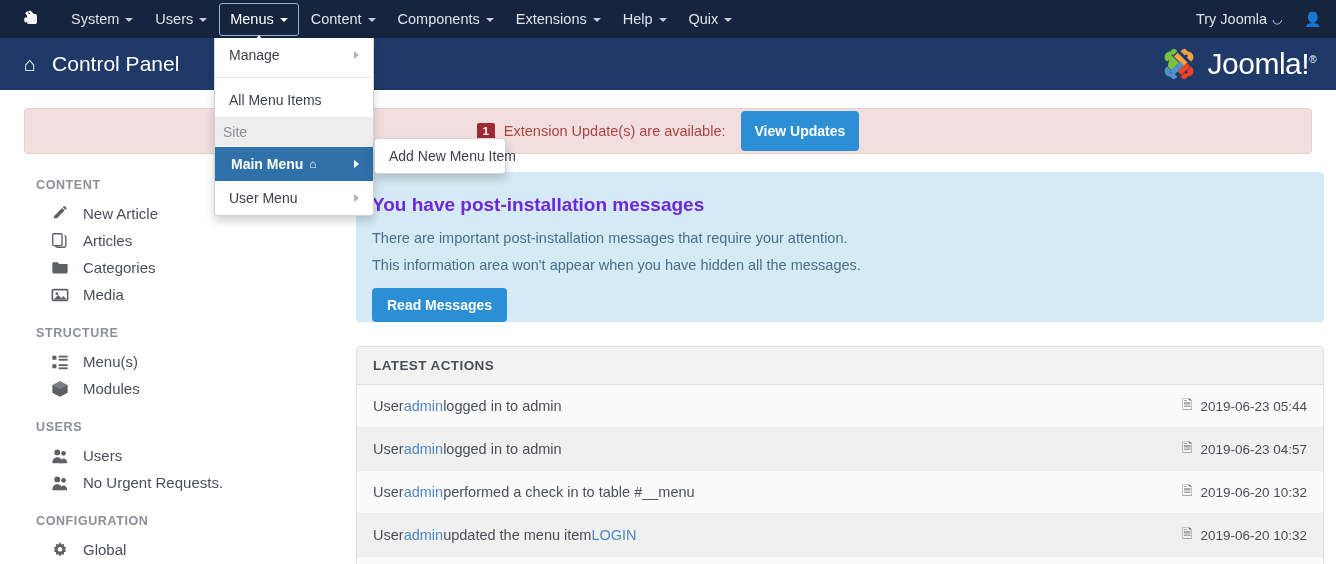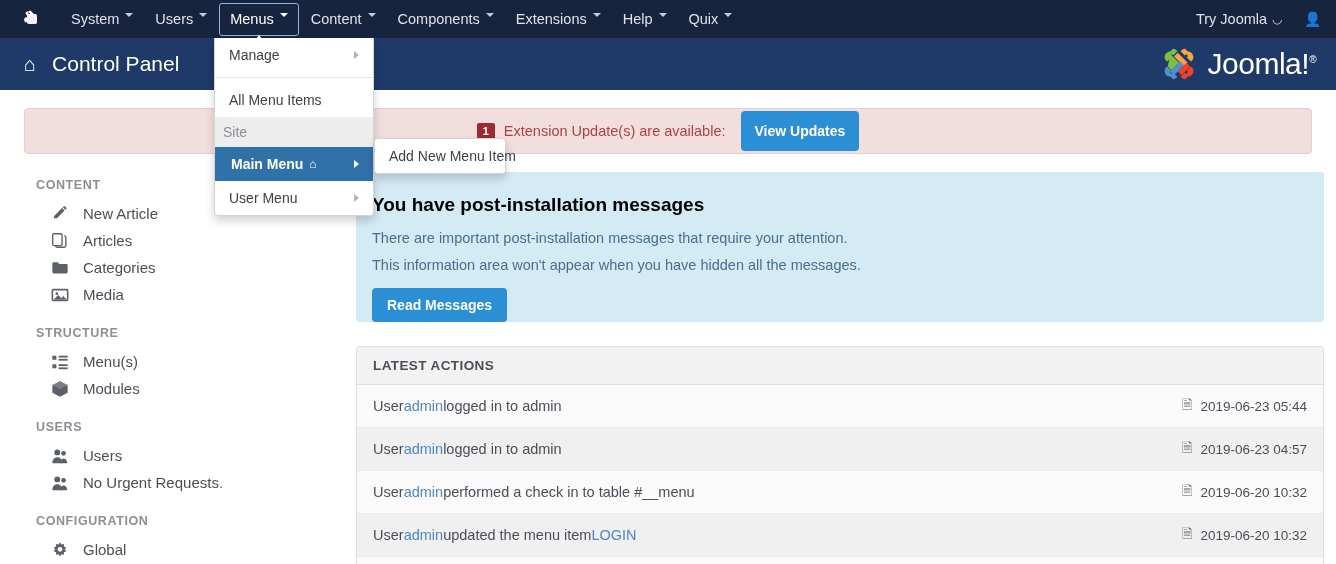--- a/index.html
+++ b/index.html
@@ -15,21 +15,21 @@
     background: #16243d; display: flex; align-items: center;
   }
   #joomla-mini {
     width: 20px; height: 20px; margin-left: 22px; margin-right: 18px;
     flex: 0 0 auto;
   }
   .topnav { display: flex; align-items: center; height: 38px; }
   .topnav-item {
     position: relative;
     color: #dfe3ea; font-size: 14.5px; padding: 8px 11px;
-    display: flex; align-items: flex-start; gap: 6px; cursor: pointer;
+    display: flex; align-items: center; gap: 6px; cursor: pointer;
     white-space: nowrap; line-height: 17px;
   }
   .topnav-item .caret {
     width: 0; height: 0; border-left: 4px solid transparent;
     border-right: 4px solid transparent; border-top: 4px solid #c5ccd8;
     margin-top: 2px;
   }
   .topnav-item.active {
     border: 1px solid #8ab4dd; border-radius: 3px;
     color: #fff; padding: 7px 10px; margin: 0 1px;
@@ -116,21 +116,21 @@
   }
   .side-item .si-label { color: #4a4f57; font-size: 15px; }
 
   
   #postinstall {
     position: absolute; top: 172px; left: 356px;
     width: 968px; height: 150px;
     background: #d4eaf5; border-radius: 4px; padding: 22px 0 0 16px;
   }
   #pi-title {
-    color: #000000; font-size: 19px; font-weight: bold; margin-bottom: 14px;
+    color: #6d28d9; font-size: 19px; font-weight: bold; margin-bottom: 14px;
   }
   .pi-line { color: #4a6f8a; font-size: 14.5px; margin-bottom: 11px; }
   #read-messages-btn {
     background: #2a8fd4; color: #fff; font-size: 14px; font-weight: bold;
     border: none; border-radius: 4px; padding: 9px 15px;
     cursor: pointer; margin-top: 4px; font-family: inherit;
   }
 
   #latest-actions {
     position: absolute; top: 346px; left: 356px;

